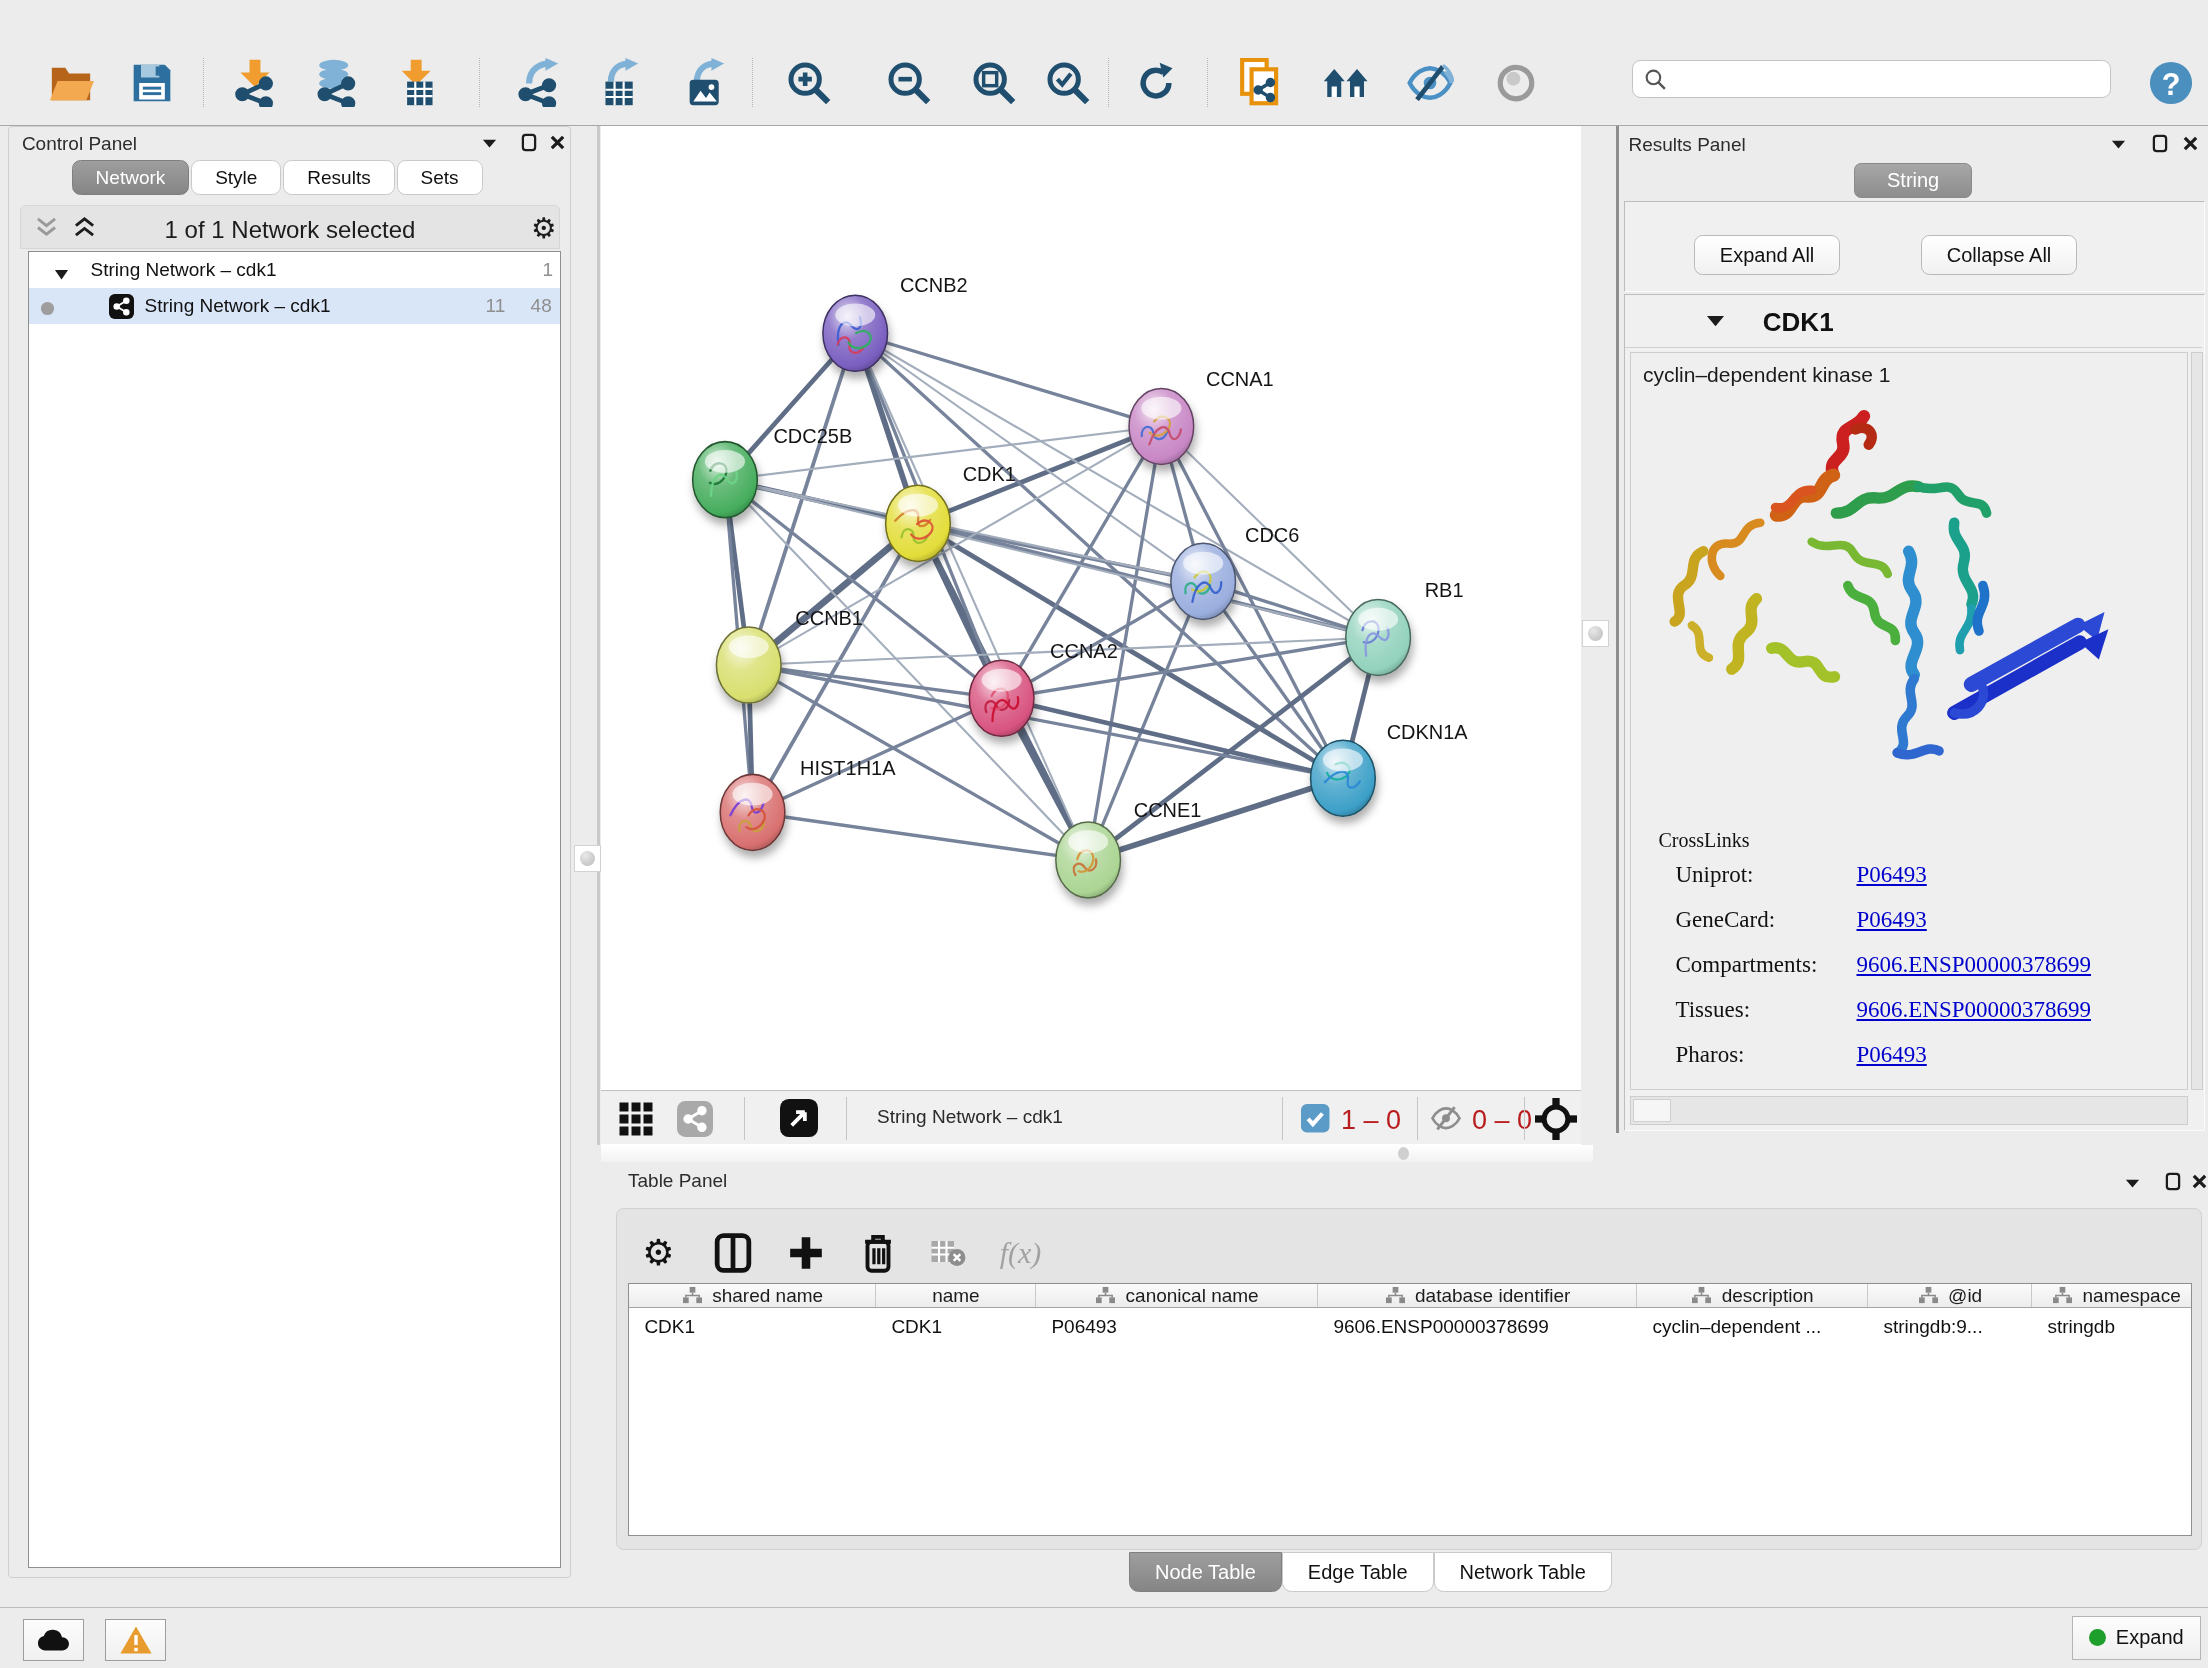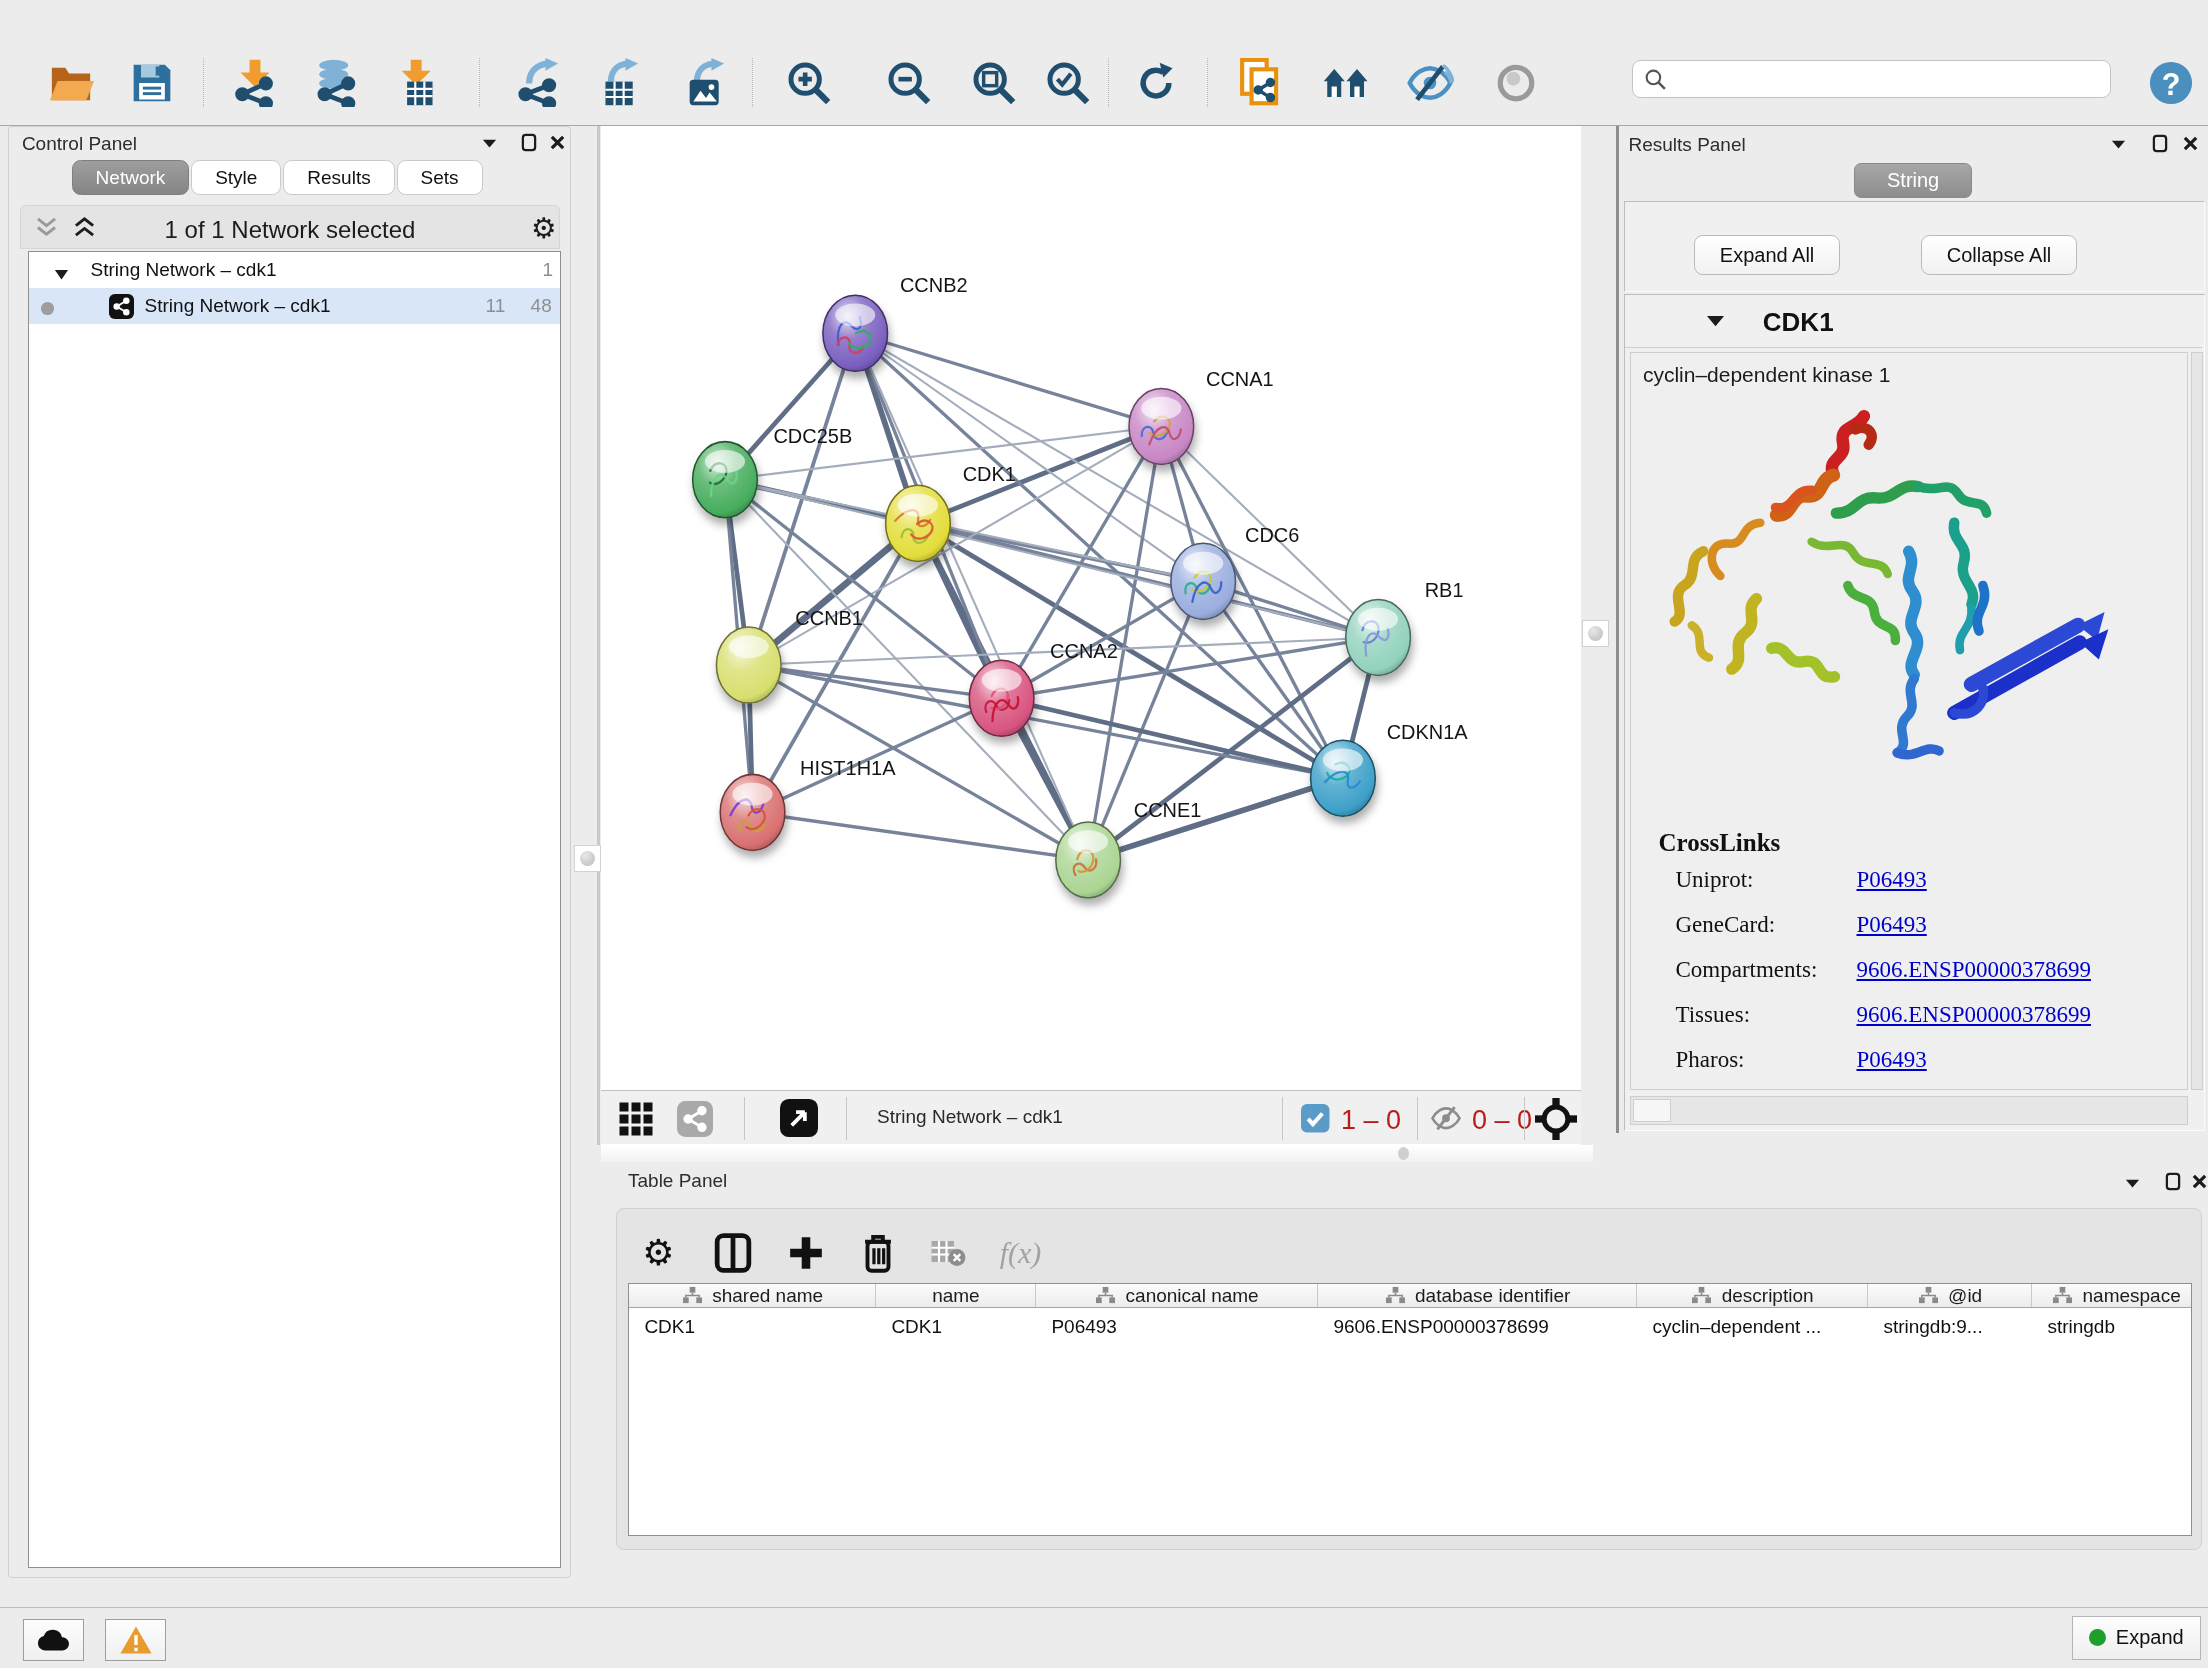--- a/index.html
+++ b/index.html
@@ -66,21 +66,21 @@
   .rp-btn { top:33px; padding:7.6px 25px; font-size:20px; background:linear-gradient(#ffffff,#f1f1f1);
     border:1px solid #b9b9b9; border-radius:8.6px; color:#111; cursor:pointer; }
   #rp-box2 { left:4.8px; top:168px; width:581px; height:837px; }
   #cdk1-head { left:0; top:0; width:577px; height:53px; border-bottom:1px solid #cfcfcf; }
   #cdk1-title { font-size:26px; font-weight:bold; color:#111; left:138px; top:12.4px; }
   #rp-inner { left:5.7px; top:57px; width:558px; height:738px; background:#efefef; border:1px solid #cdcdcd; }
   #rp-vscroll { left:566px; top:57px; width:12.4px; height:738px; background:#e6e6e6; border:1px solid #cdcdcd; }
   #rp-hscroll { left:5.7px; top:801px; width:558px; height:28.5px; background:#e6e6e6; border:1px solid #cdcdcd; }
   #rp-hthumb { left:1.9px; top:1.9px; width:38px; height:23px; background:#f6f6f6; border:1px solid #cfcfcf; }
   #rp-desc { left:11.4px; top:9.5px; font-size:21px; color:#1b1b1b; }
-  .xl-title { font-family:"Liberation Serif", serif; font-weight:bold; font-size:25px; color:#111; }
+  .xl-title { font-family:"Liberation Serif", serif; font-weight:normal; font-size:20px; color:#111; }
   .xl-label { font-family:"Liberation Serif", serif; font-size:23px; color:#111; }
   .xl-link { font-family:"Liberation Serif", serif; font-size:23px; color:#0000cc; text-decoration:underline; cursor:pointer; }
   .xl-row { position:relative; height:45px; }
 
   
   #table-panel-title { left:628px; top:1170px; }
   #table-box { left:616px; top:1208px; width:1586px; height:342px; background:#e4e4e4;
     border:1px solid #d0d0d0; border-radius:7.6px; }
   .tb-icon { top:19px; width:49px; height:49px; display:flex; align-items:center; justify-content:center; cursor:pointer; }
   #fx { font-family:"Liberation Serif", serif; font-style:italic; font-size:30px; color:#a2a2a2; }
@@ -828,20 +828,25 @@
           <div class="td" style="width: 282px;">P06493</div>
           <div class="td" style="width: 319px;">9606.ENSP00000378699</div>
           <div class="td" style="width: 231px;">cyclin–dependent ...</div>
           <div class="td" style="width: 164px;">stringdb:9...</div>
           <div class="td" style="width: 169px;">stringdb</div>
         </div>
 
     </div>
   </div>
 
+  <div id="table-tabs" class="abs">
+    <span class="btab sel">Node Table</span>
+      <span class="btab">Edge Table</span>
+      <span class="btab">Network Table</span>
+  </div>
 
   <div id="statusbar" class="abs">
     <div class="sbtn abs" style="left:23px">
       <svg width="38" height="28.5" viewBox="0 0 26 18">
         <path d="M7 16a5 5 0 0 1-1-9.9A6.5 6.5 0 0 1 18.5 7 4.5 4.5 0 0 1 19 16z" fill="#111"></path>
         </svg>
       </div>
     <div class="sbtn abs" style="left:105px">
       <svg width="34" height="30" viewBox="0 0 24 21">
         <path d="M12 1L23 20H1z" fill="#e89b2e"></path>

